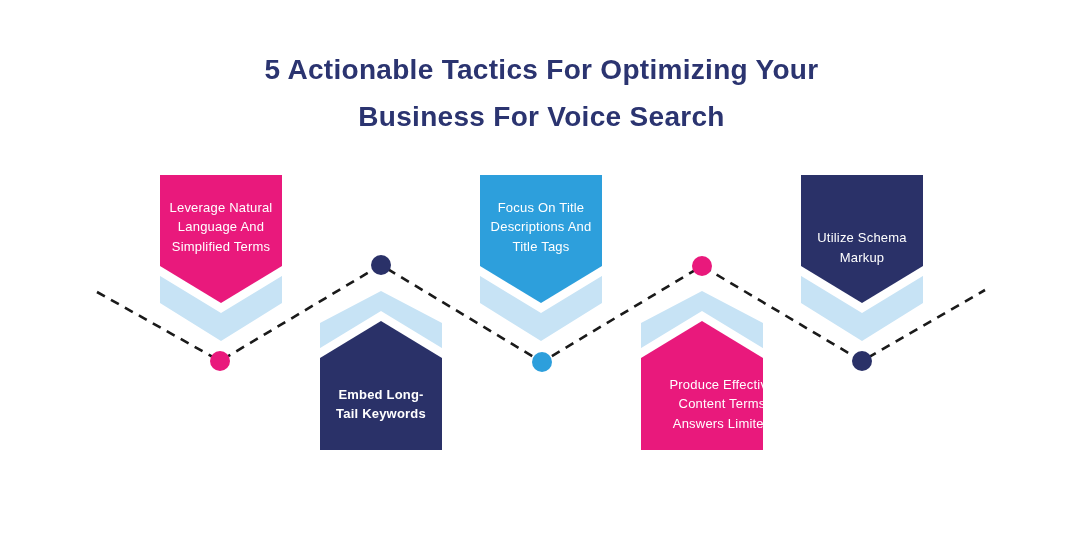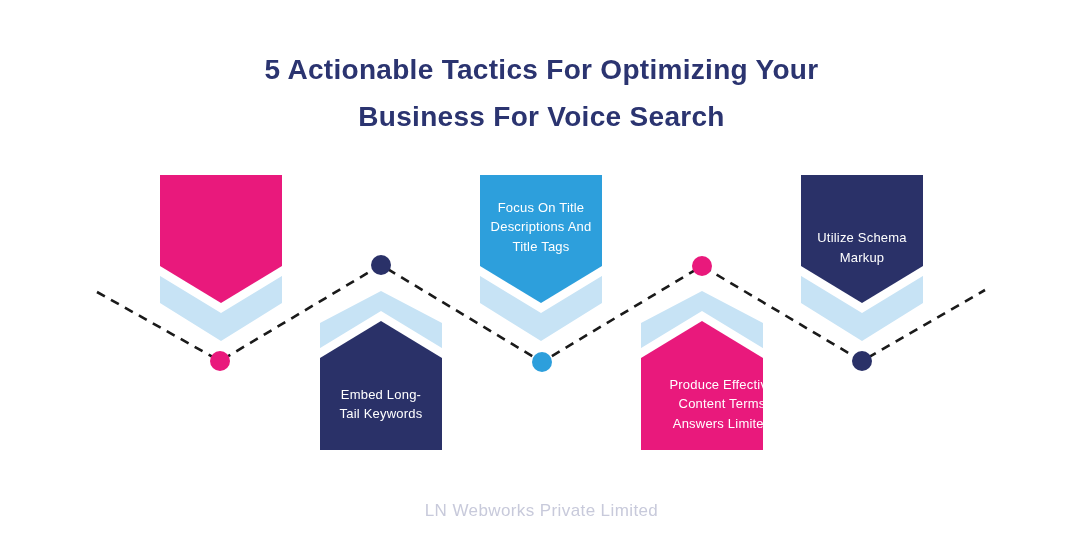--- a/index.html
+++ b/index.html
@@ -41,21 +41,21 @@
     box-sizing: border-box;
     text-align: center;
     color: #ffffff;
     font-size: 13px;
     line-height: 19.5px;
     letter-spacing: 0.2px;
   }
   .banner-label.down { top: 175px; padding-top: 12px; }
   .banner-label.up   { top: 358px; }
   .pos-1 { left: 160px; }
-  .pos-2 { left: 320px; }
+  .pos-2 { left: 320px; font-weight: bold; }
   .pos-3 { left: 480px; }
   .pos-4 { left: 661px; }
   .pos-5 { left: 801px; justify-content: flex-end; }
   .footer {
     position: absolute;
     top: 501px;
     left: 0;
     width: 100%;
     text-align: center;
     font-size: 17px;
@@ -107,20 +107,25 @@
       <polygon points="801,175 923,175 923,266 862,303 801,266" fill="#2a3168"></polygon>
     </g>
 
     <circle cx="220" cy="361" r="10" fill="#e9197c"></circle>
     <circle cx="381" cy="265" r="10" fill="#2a3168"></circle>
     <circle cx="542" cy="362" r="10" fill="#2d9fdc"></circle>
     <circle cx="702" cy="266" r="10" fill="#e9197c"></circle>
     <circle cx="862" cy="361" r="10" fill="#2a3168"></circle>
   </svg>
 
+  <div class="banner-label down pos-1">
+    <span>Leverage Natural</span>
+    <span>Language And</span>
+    <span>Simplified Terms</span>
+  </div>
 
   <div class="banner-label up pos-2">
     <span>Embed Long-</span>
     <span>Tail Keywords</span>
   </div>
 
   <div class="banner-label down pos-3">
     <span>Focus On Title</span>
     <span>Descriptions And</span>
     <span>Title Tags</span>
@@ -130,14 +135,13 @@
     <span>Produce Effective</span>
     <span>Content Terms</span>
     <span>Answers Limited</span>
   </div>
 
   <div class="banner-label down pos-5">
     <span>Utilize Schema</span>
     <span>Markup</span>
   </div>
 
-  <div class="footer">LN Webworks Private Limited</div>
 </div>
 
 </body></html>

